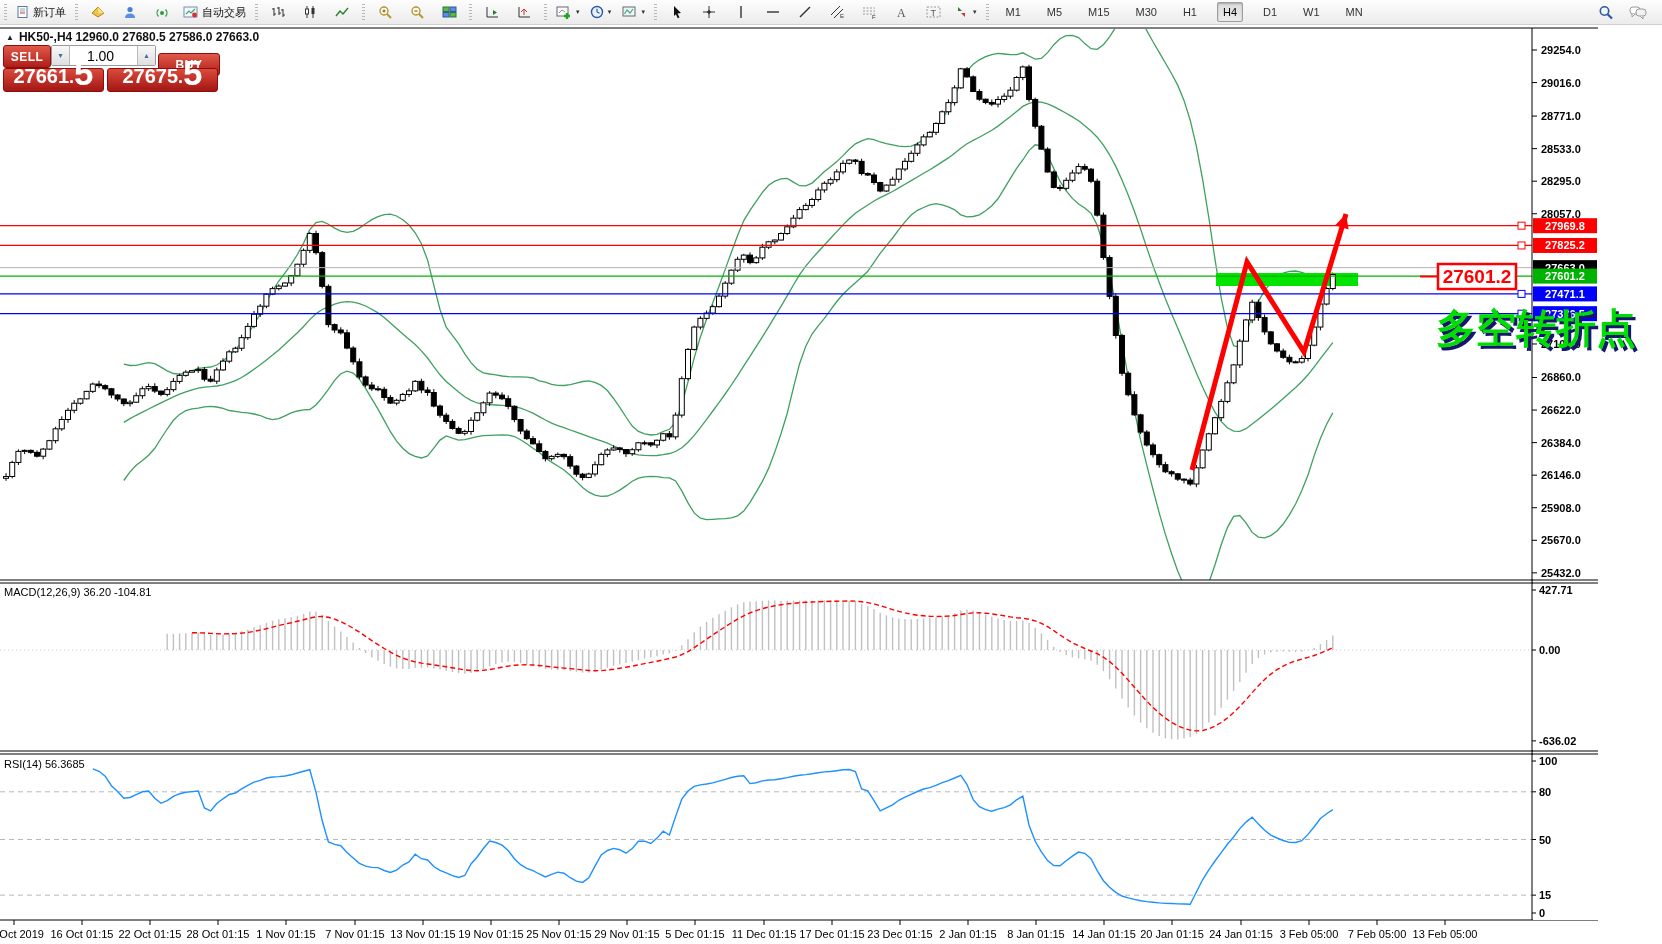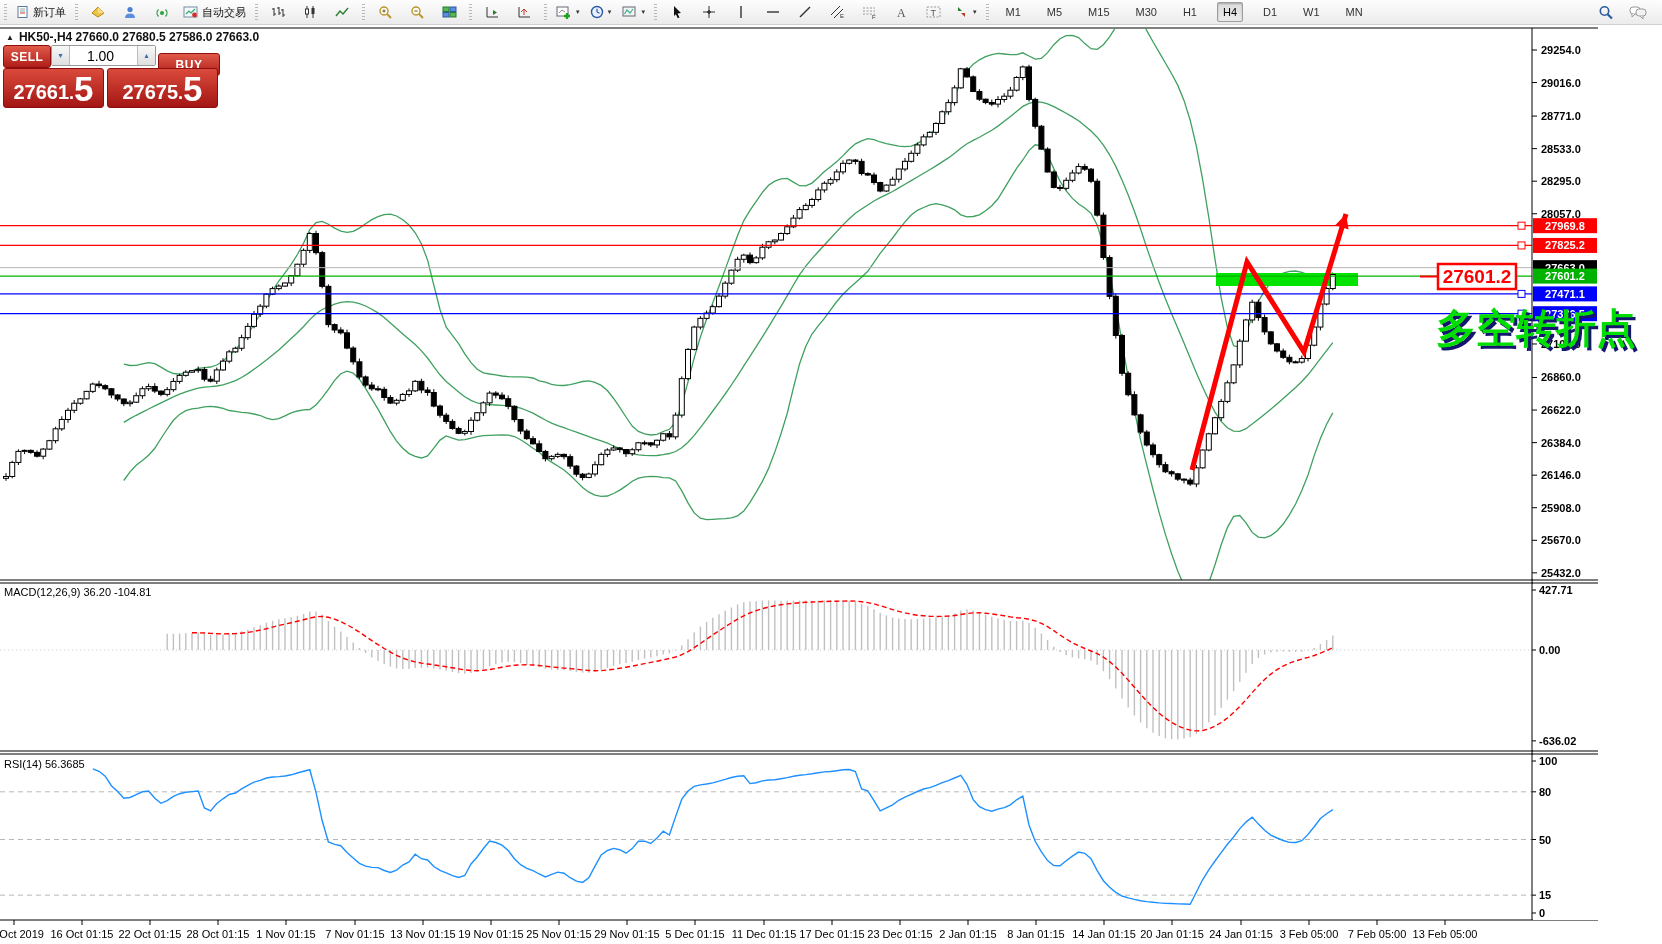--- a/index.html
+++ b/index.html
@@ -35,21 +35,21 @@
   .qp .sell-btn{left:0;top:0;width:46px;height:21px;}
   .qp .buy-btn{left:155px;top:8px;width:60px;height:21px;}
   .qp .vol{position:absolute;left:48px;top:0;width:105px;height:21px;display:flex;
     border:1px solid #9a9a9a;border-radius:2px;background:#fff;box-sizing:border-box;}
   .qp .spin{width:17px;background:linear-gradient(#f8f8f8,#dfdfdf);border:none;color:#3b6ea5;
     font-size:8px;display:flex;align-items:center;justify-content:center;}
   .qp .spin.left{border-right:1px solid #bbb;}
   .qp .spin.right{border-left:1px solid #bbb;}
   .vol-input{flex:1;border:none;outline:none;text-align:center;font-size:14px;padding:0 6px 0 0;
     font-family:"Liberation Sans",sans-serif;color:#000;min-width:0;}
-  .qp .price{position:absolute;top:23px;height:40px;color:#fff;display:flex;align-items:flex-end;
+  .qp .price{position:absolute;top:23px;height:24px;color:#fff;display:flex;align-items:flex-end;
     justify-content:center;background:linear-gradient(#da4a3c,#a31613);border:1px solid #8d0f0d;
     border-radius:3px;padding-bottom:2px;box-sizing:border-box;}
   .qp .price.sp{left:0;width:101px;}
   .qp .price.bp{left:104px;width:111px;}
   .qp .pm{font-size:20px;font-weight:bold;line-height:26px;}
   .qp .pd{font-size:18px;font-weight:bold;line-height:24px;}
   .qp .pf{font-size:35px;font-weight:bold;line-height:33px;}
   .icon-svg{display:block;}
 </style>
 </head>
@@ -1072,21 +1072,21 @@
         <line x1="1420" y1="276.5" x2="1438" y2="276.5" stroke="#ff0000" stroke-width="2"></line>
         <rect x="1438" y="264" width="78" height="25" fill="#ffffff" stroke="#ff0000" stroke-width="2.5"></rect>
         <text x="1477" y="283" font-size="19" fill="#ff0000" font-weight="bold" text-anchor="middle">27601.2</text>
         <text x="1439" y="345" font-size="40" fill="#16166e" font-weight="bold">多空转折点</text>
         <text x="1436" y="342" font-size="40" fill="#00dd00" font-weight="bold">多空转折点</text>
       </g>
     </svg>
 
   <div class="symbol-title">
     <span class="tri">▲</span>
-    <span>HK50-,H4  27660.0 27680.5 27586.0 27663.0</span>
+    <span>HK50-,H4  12960.0 27680.5 27586.0 27663.0</span>
   </div>
 
   <div class="qp">
     <div class="btn sell-btn">SELL</div>
     <div class="vol">
       <div class="spin left">▾</div>
       <input class="vol-input" value="1.00" style="">
       <div class="spin right">▴</div>
     </div>
     <div class="btn buy-btn">BUY</div>

